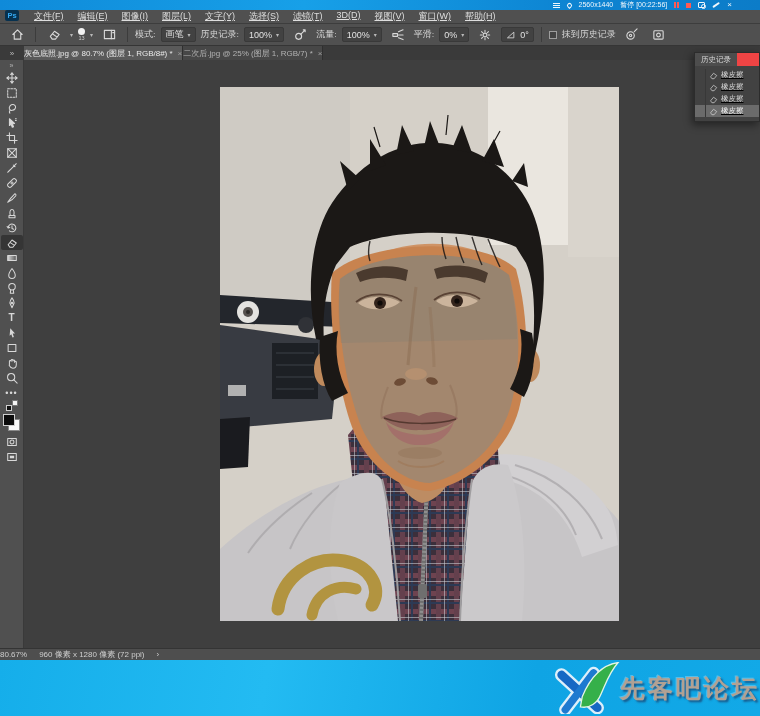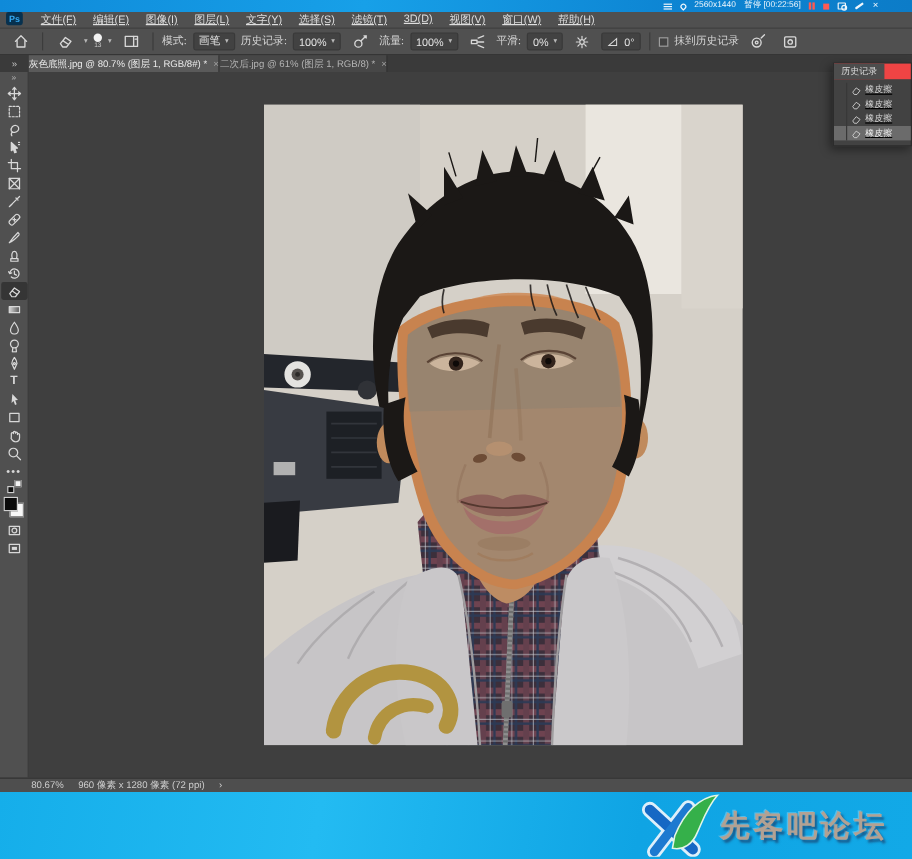--- a/index.html
+++ b/index.html
@@ -81,27 +81,27 @@
   .history-header { height:13px; background:#ef4444; display:flex; }
   .history-tab { background:#4d4d4d; color:#dadada; display:flex; align-items:center; padding:0 6px; }
   .history-body { padding:3px 0 4px;text-decoration:underline; }
   .history-row { height:12px; display:flex; align-items:center; gap:3px; color:#d6d6d6; padding-left:2px; }
   .history-row .gutter { width:9px; align-self:stretch; border-right:1px solid #383838; }
   .history-row svg { stroke:#d8d8d8; fill:none; stroke-width:1.1; }
   .history-row.selected { background:#6b6b6b; color:#f0f0f0; }
 
   
   .statusbar { position:absolute; left:0; right:0; bottom:56px; height:12px; background:#4e4e4e;
-    border-top:1px solid #343434; display:flex; align-items:center; gap:12px; padding-left:26px;
+    border-top:1px solid #343434; display:flex; align-items:center; gap:12px; 
     font-size:8px; color:#cdcdcd; }
 
   
   .footer { position:absolute; left:0; right:0; bottom:0; height:56px;
     background:linear-gradient(100deg,#15aeea,#23bbf2 35%,#0fa4e4 70%,#12a9e7); }
-  .watermark { position:absolute; right:20px; top:2px; display:flex; align-items:center; }
+  .watermark { position:absolute; right:0; top:2px; display:flex; align-items:center; }
   .wm-text { font-size:25px; font-weight:bold; letter-spacing:3px; color:#b2a193;
     text-shadow:2px 2px 2px rgba(30,30,70,.55), -1px -1px 0 rgba(255,255,255,.28); }
 </style>
 </head>
 <body>
 
 <div class="app">
 
   <div class="recorder">
     <span class="rec-burger">
@@ -223,21 +223,21 @@
     </span>
   </div>
 
   <div class="tabstrip">
     <span class="tab-overflow">»</span>
     <div class="tab active">
       <span>灰色底照.jpg @ 80.7% (图层 1, RGB/8#) *</span>
       <span class="tab-close">×</span>
     </div>
     <div class="tab">
-      <span>二次后.jpg @ 61% (图层 1, RGB/8) *</span>
+      <span>二次后.jpg @ 25% (图层 1, RGB/7) *</span>
       <span class="tab-close">×</span>
     </div>
   </div>
 
   <div class="toolbar">
     <span class="tool-chev">»</span>
     <span class="tool">
         <svg width="12" height="12" viewBox="0 0 14 14">
           <path d="M7 1 V13 M1 7 H13 M7 1 L5.4 3 M7 1 L8.6 3 M7 13 L5.4 11 M7 13 L8.6 11 M1 7 L3 5.4 M1 7 L3 8.6 M13 7 L11 5.4 M13 7 L11 8.6"></path>
         </svg>

